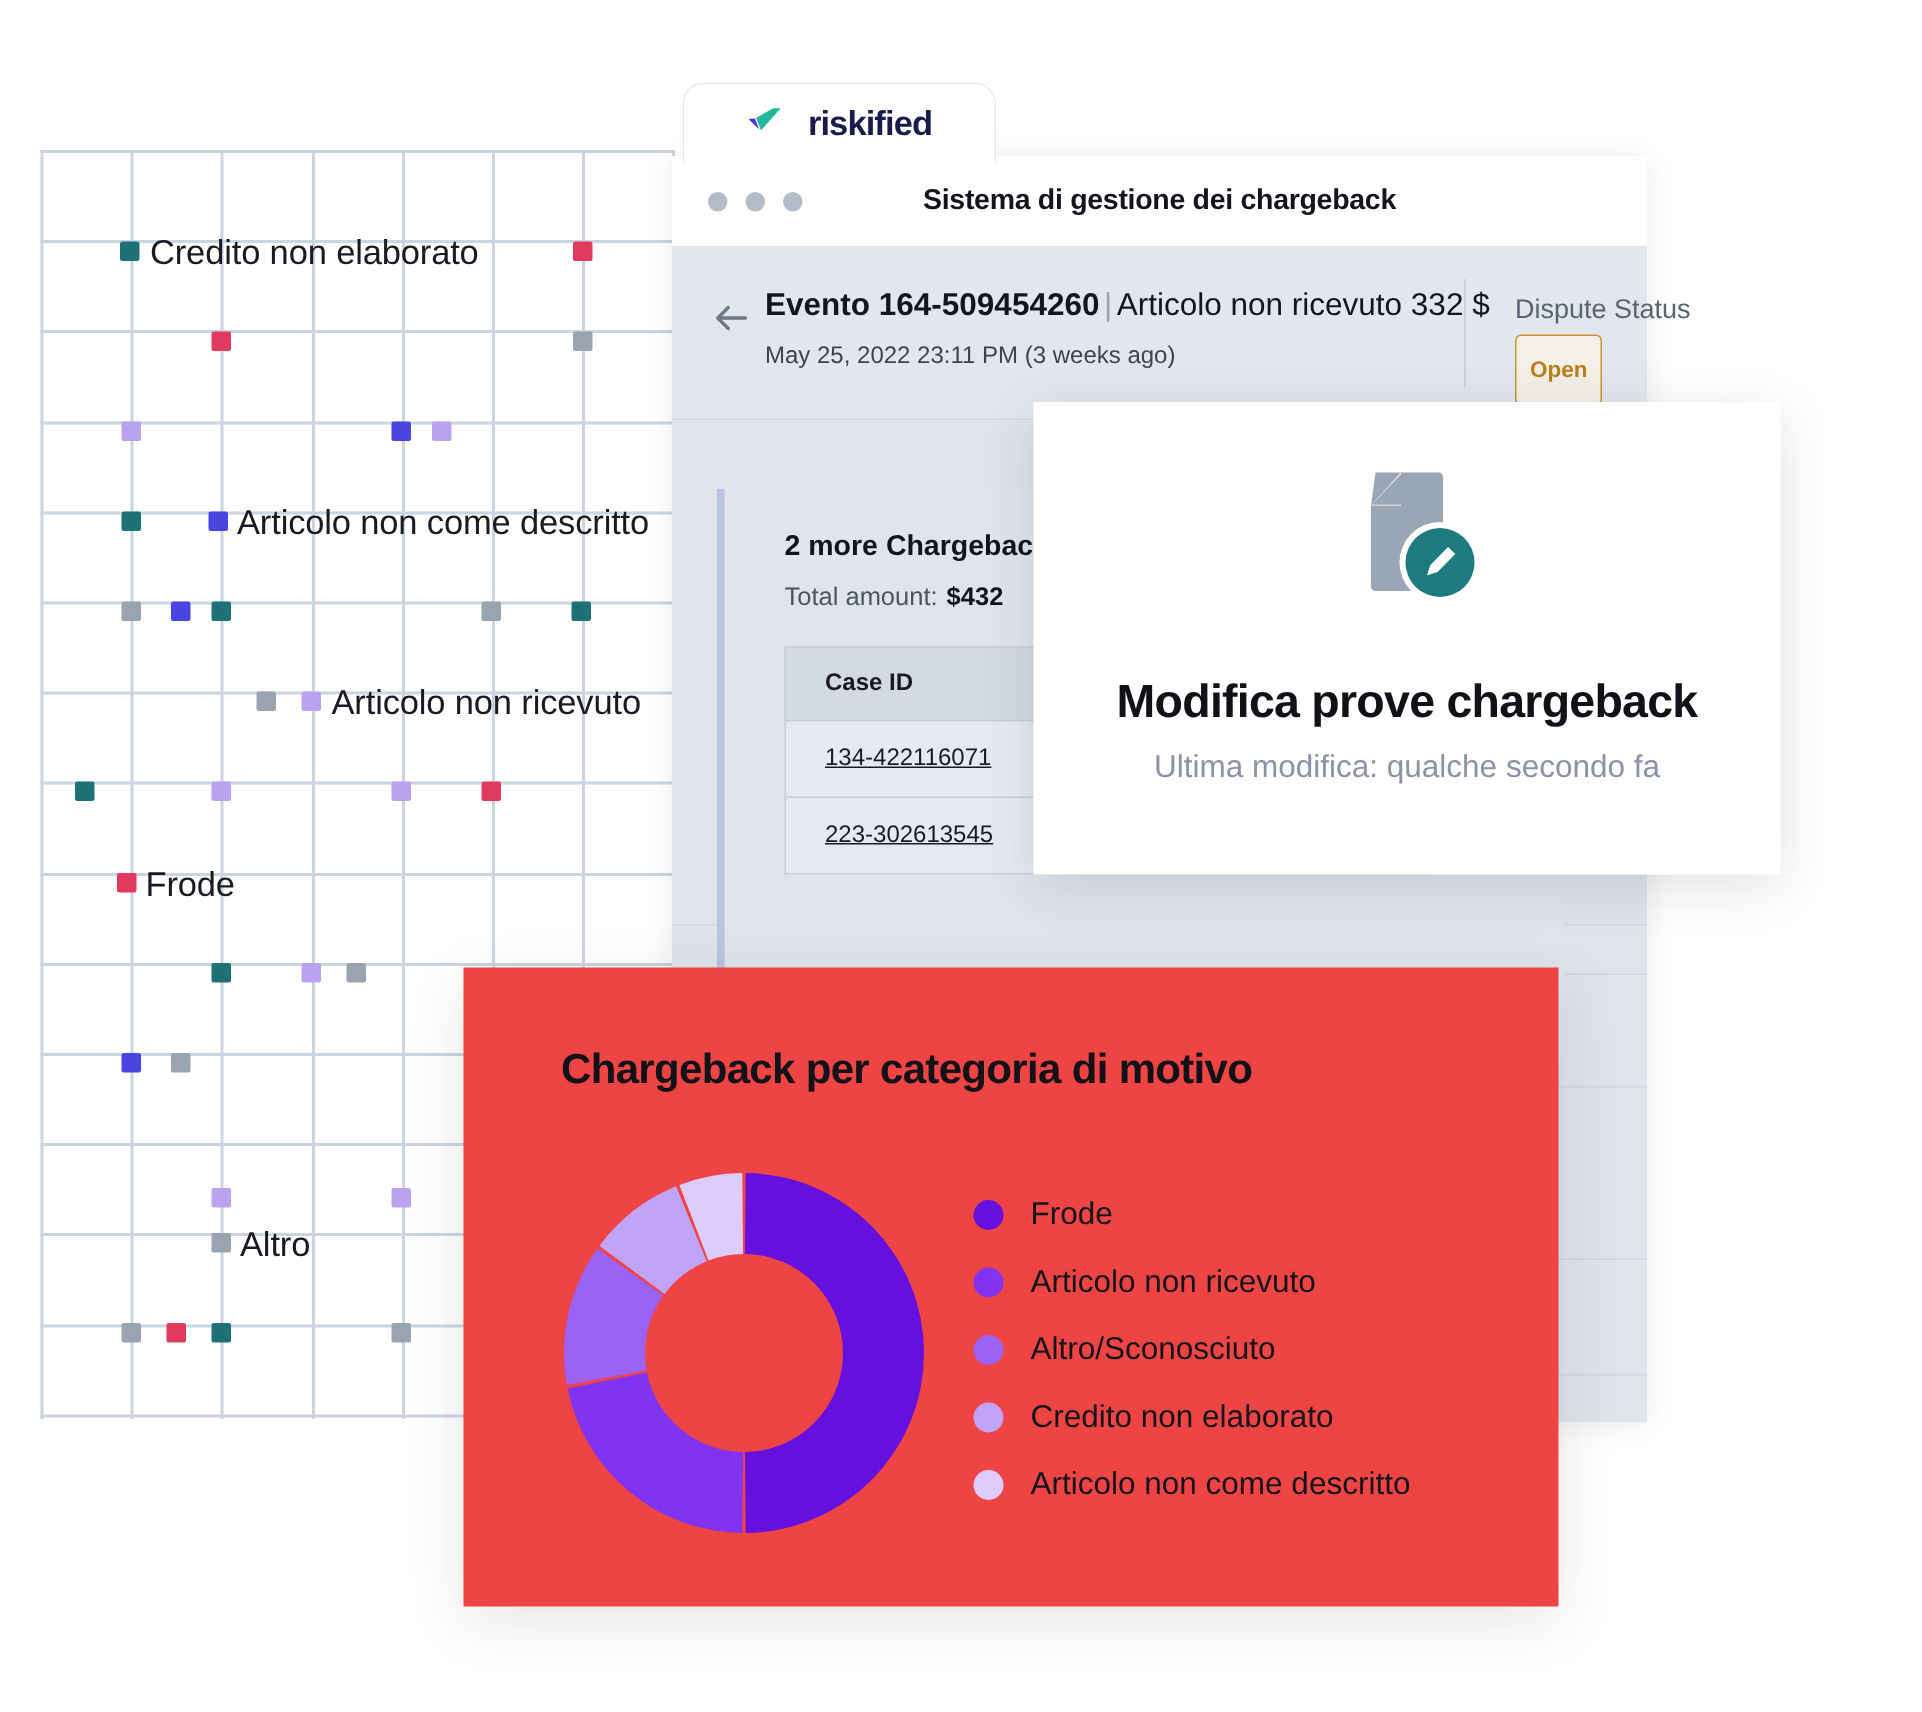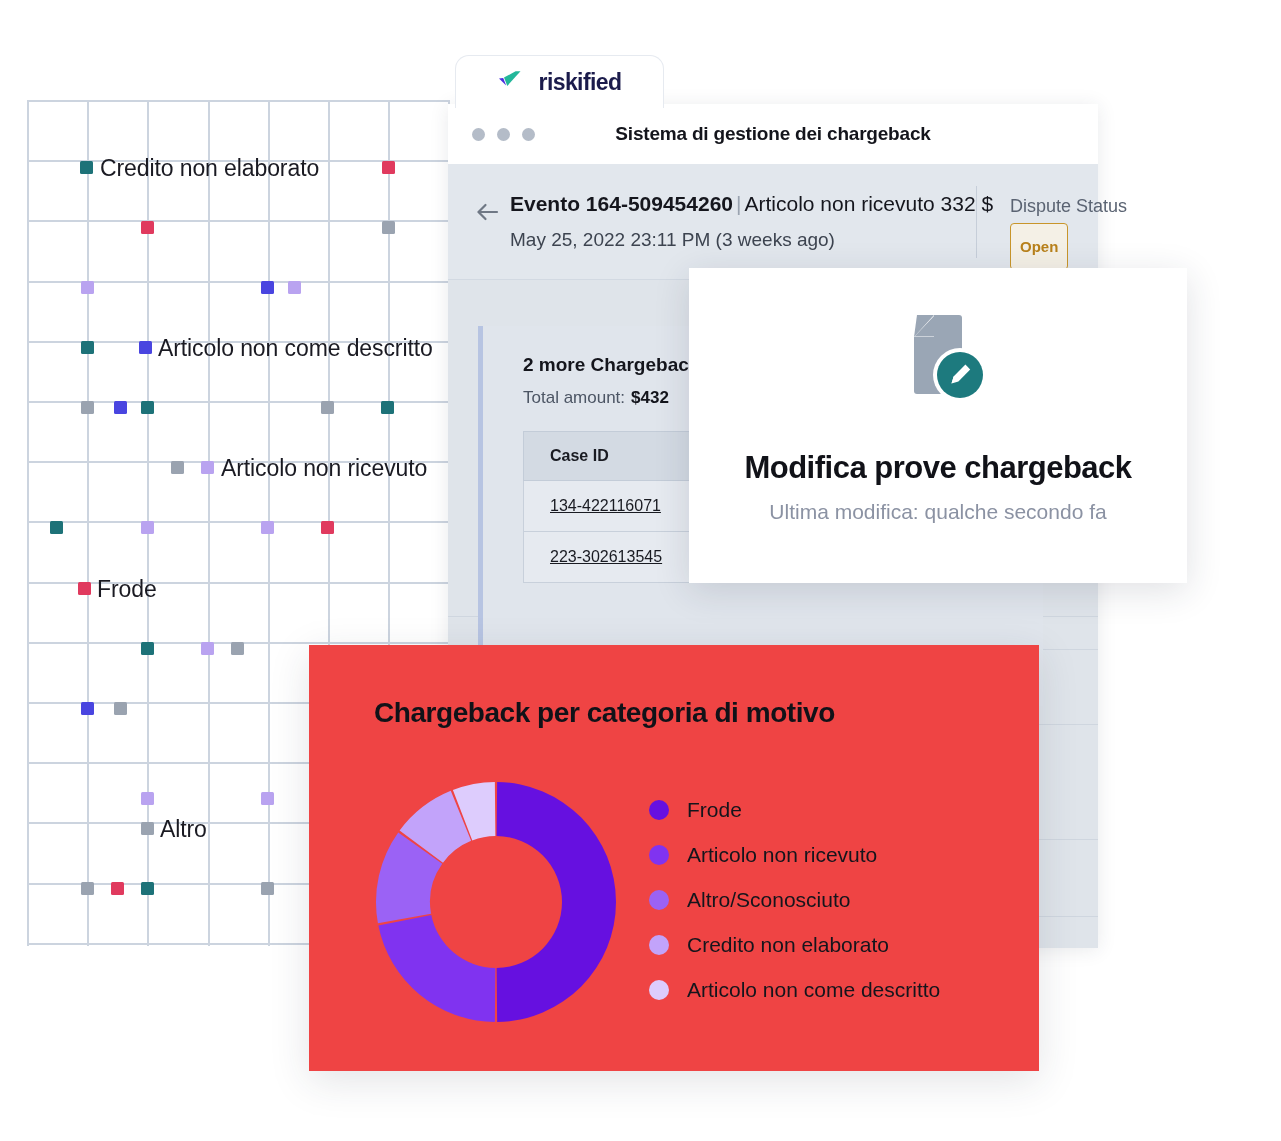--- a/index.html
+++ b/index.html
@@ -50,39 +50,39 @@
 
   
   #browser-tab{
     position:absolute;left:455px;top:55px;width:207px;height:52px;
     background:#ffffff;
     border:1px solid #e6eaf0;border-bottom:none;
     border-radius:14px 14px 0 0;
     display:flex;align-items:center;justify-content:center;
     z-index:3;
   }
-  #tab-logo{display:flex;gap:13px;}
+  #tab-logo{display:flex;align-items:center;gap:13px;}
   #tab-logo-text{
     font-size:23px;font-weight:700;color:#1b1b4b;letter-spacing:-0.6px;
   }
 
   
   #event-header{
     position:absolute;left:0;top:60px;width:100%;height:115px;
     background:#e2e7ed;
     border-bottom:1px solid #d2d9e2;
   }
   #back-arrow{position:absolute;left:28px;top:38px;width:24px;height:20px;}
   #event-title{
     position:absolute;left:62px;top:28px;font-size:21px;color:#15161d;white-space:nowrap;
   }
   #event-title .ev-strong{font-weight:700;}
   #event-title .ev-sep{color:#9aa3b0;font-weight:400;margin:0 3px;}
   #event-date{
-    position:absolute;left:62px;top:65px;font-size:19px;color:#3d4450;white-space:nowrap;
+    position:absolute;left:62px;top:65px;font-size:16px;color:#3d4450;white-space:nowrap;
   }
   #header-divider{position:absolute;left:528px;top:22px;width:1px;height:72px;background:#c6ced9;}
   #dispute-status-label{
     position:absolute;left:562px;top:32px;font-size:18px;color:#5a6372;white-space:nowrap;
   }
   #dispute-status-badge{
     position:absolute;left:562px;top:59px;
     border:1.5px solid #c8952a;border-radius:4px;
     padding:14px 9px;font-size:15px;color:#b8811b;background:#f4f0e6;
     font-weight:600;

